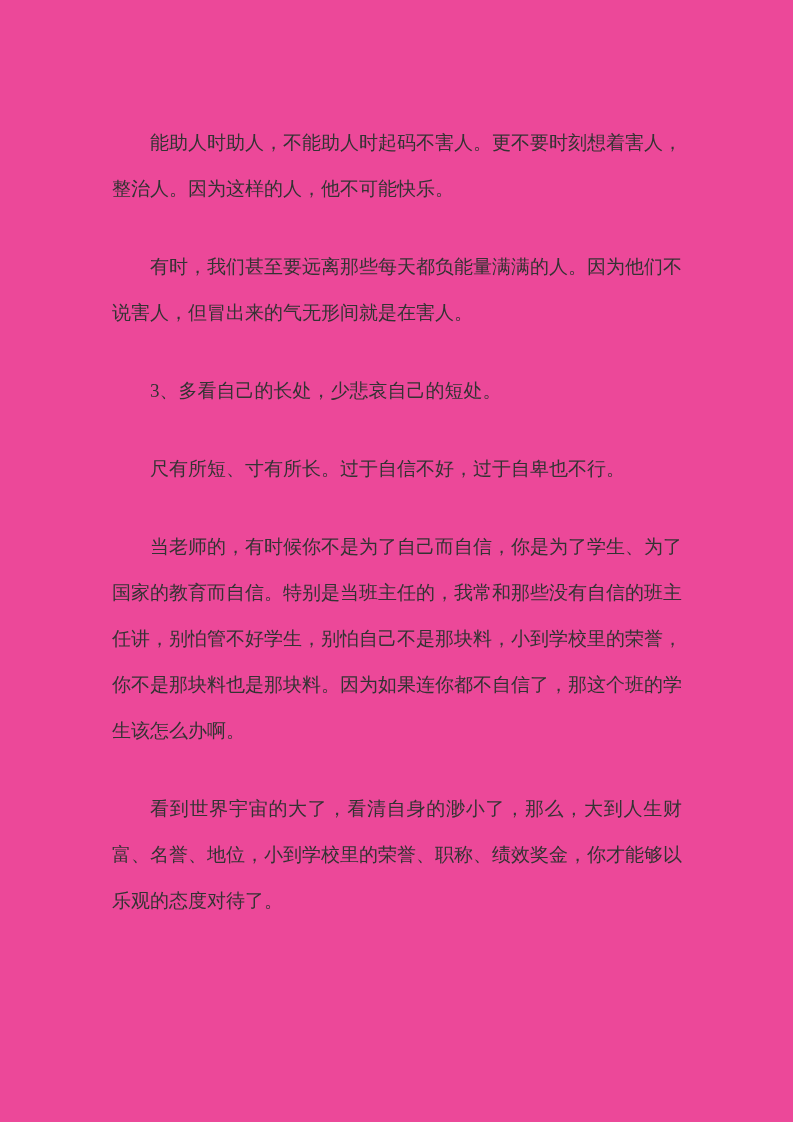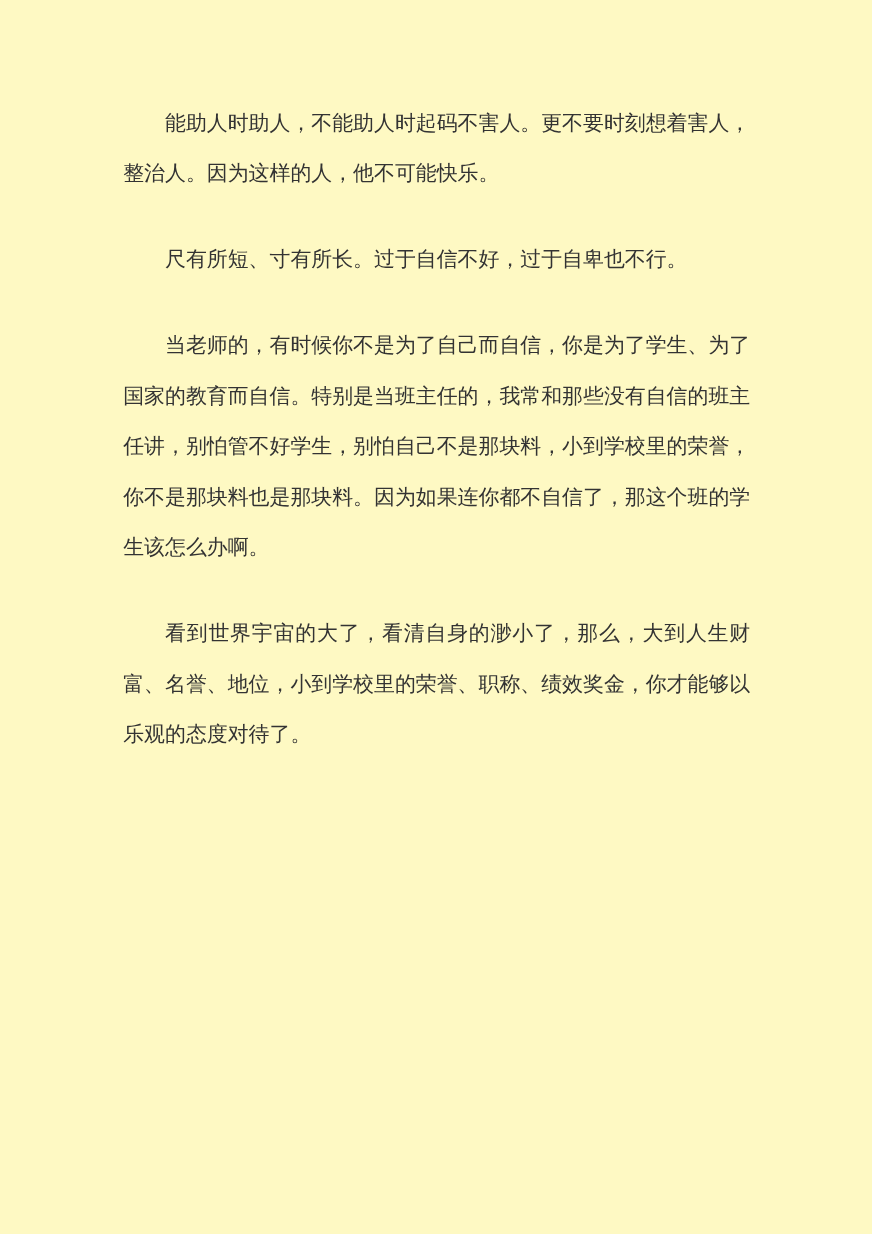--- a/index.html
+++ b/index.html
@@ -5,24 +5,24 @@
   html, body {
     margin: 0;
     padding: 0;
     background: #ffffff;
   }
   .page {
     position: relative;
     width: 793px;
     height: 1122px;
     margin: 0 auto;
-    background: #fef9c3;
+    background: #ec4899;
     overflow: hidden;
     box-sizing: border-box;
-    padding: 90px 111px 0 112px;
+    padding: 120px 111px 0 112px;
   }
   .doc-body {
     width: 570px;
   }
   .para {
     font-family: "Liberation Serif", "DejaVu Serif", serif;
     font-size: 19px;
     line-height: 46px;
     color: #333333;
     text-align: justify;
@@ -32,17 +32,19 @@
     letter-spacing: 0;
     word-break: normal;
   }
 </style>
 </head>
 <body>
 
 <div class="page">
   <div class="doc-body">
     <p class="para">能助人时助人，不能助人时起码不害人。更不要时刻想着害人，整治人。因为这样的人，他不可能快乐。</p>
+    <p class="para">有时，我们甚至要远离那些每天都负能量满满的人。因为他们不说害人，但冒出来的气无形间就是在害人。</p>
+    <p class="para">3、多看自己的长处，少悲哀自己的短处。</p>
     <p class="para">尺有所短、寸有所长。过于自信不好，过于自卑也不行。</p>
     <p class="para">当老师的，有时候你不是为了自己而自信，你是为了学生、为了国家的教育而自信。特别是当班主任的，我常和那些没有自信的班主任讲，别怕管不好学生，别怕自己不是那块料，小到学校里的荣誉，你不是那块料也是那块料。因为如果连你都不自信了，那这个班的学生该怎么办啊。</p>
     <p class="para">看到世界宇宙的大了，看清自身的渺小了，那么，大到人生财富、名誉、地位，小到学校里的荣誉、职称、绩效奖金，你才能够以乐观的态度对待了。</p>
   </div>
 </div>
 
 </body></html>

